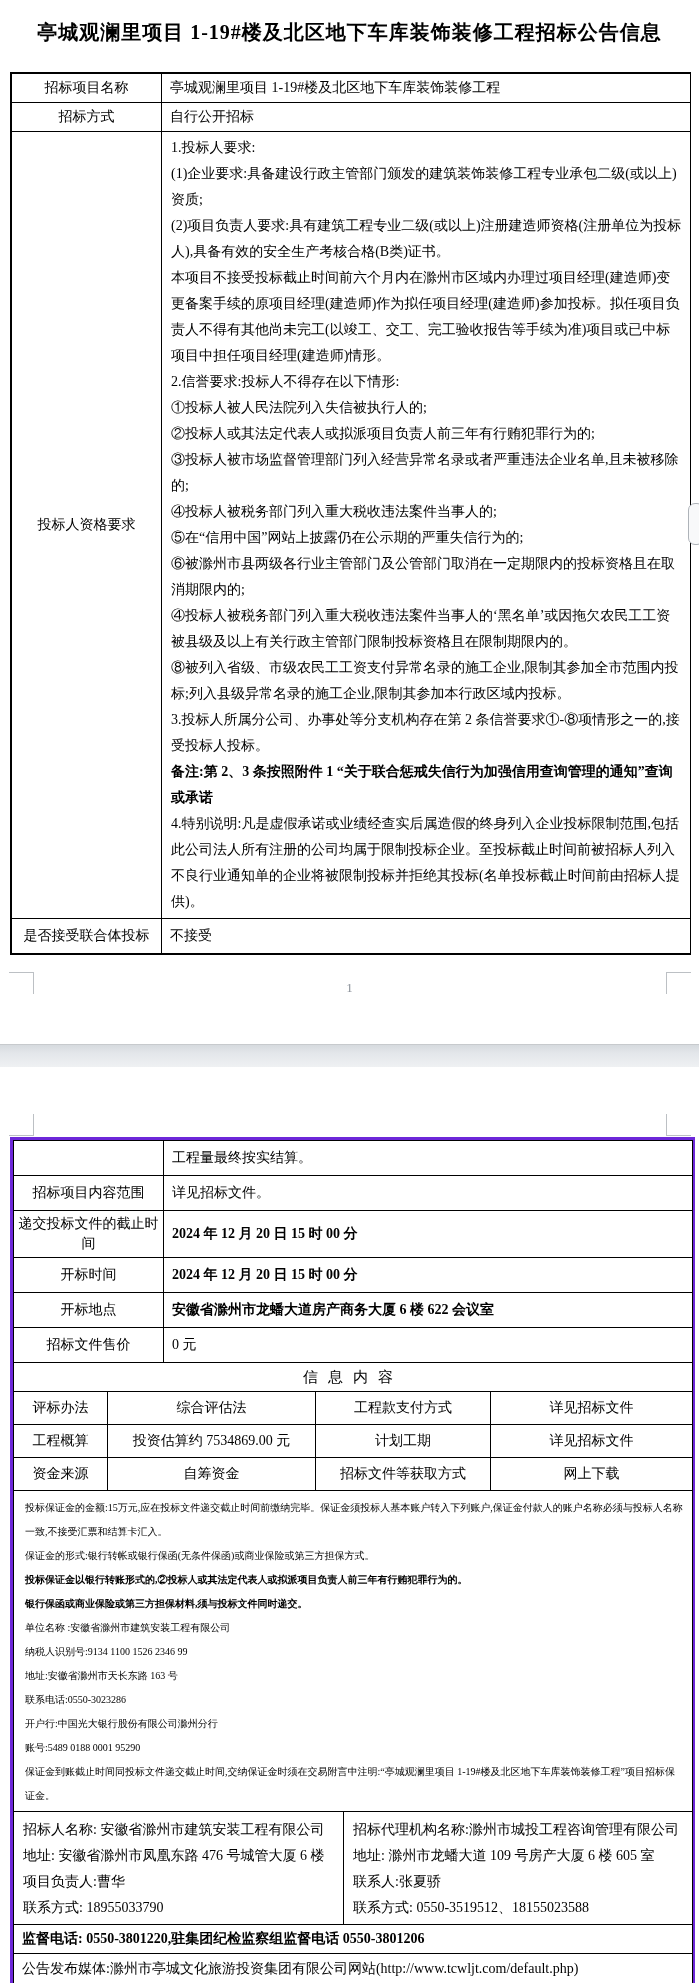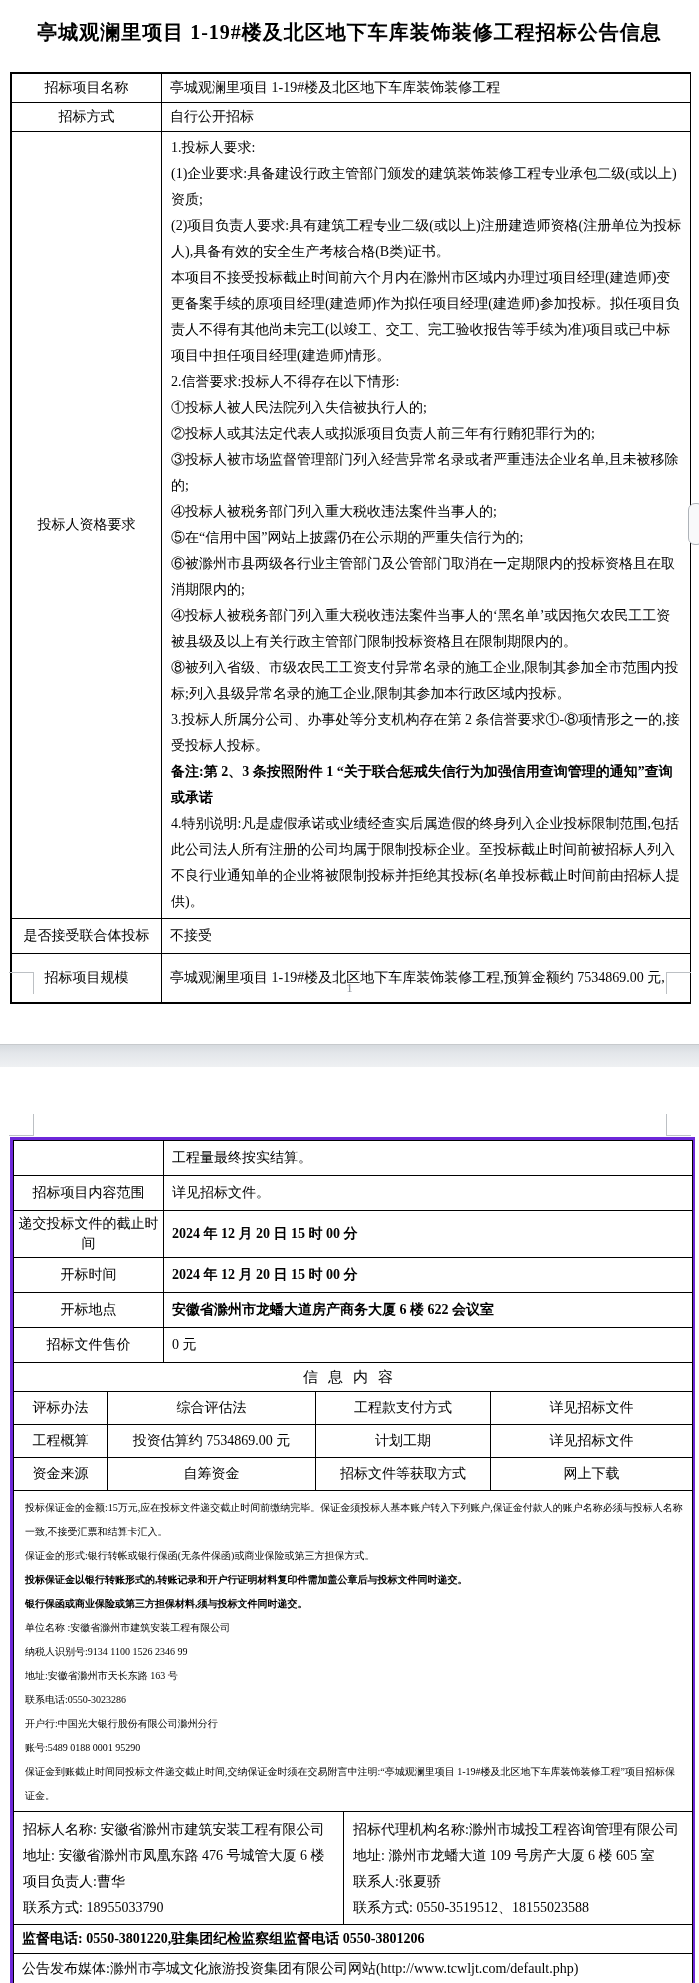--- a/index.html
+++ b/index.html
@@ -85,24 +85,20 @@
           <p class="q-para">⑧被列入省级、市级农民工工资支付异常名录的施工企业,限制其参加全市范围内投标;列入县级异常名录的施工企业,限制其参加本行政区域内投标。</p>
           <p class="q-para">3.投标人所属分公司、办事处等分支机构存在第 2 条信誉要求①-⑧项情形之一的,接受投标人投标。</p>
           <p class="q-para bold">备注:第 2、3 条按照附件 1 “关于联合惩戒失信行为加强信用查询管理的通知”查询或承诺</p>
           <p class="q-para">4.特别说明:凡是虚假承诺或业绩经查实后属造假的终身列入企业投标限制范围,包括此公司法人所有注册的公司均属于限制投标企业。至投标截止时间前被招标人列入不良行业通知单的企业将被限制投标并拒绝其投标(名单投标截止时间前由招标人提供)。</p>
         </td>
       </tr>
       <tr class="h34">
         <td class="lab">是否接受联合体投标</td>
         <td class="val">不接受</td>
       </tr>
-      <tr class="h48">
-        <td class="lab">招标项目规模</td>
-        <td class="val">亭城观澜里项目 1-19#楼及北区地下车库装饰装修工程,预算金额约 7534869.00 元,</td>
-      </tr>
     </tbody>
       </table>
   </div>
 
   <div class="corner c-p1-left"></div>
   <div class="corner c-p1-right"></div>
   <div class="page-num">1</div>
   <div class="page-gap"></div>
 
   <div class="corner c-p2-left"></div>
@@ -177,21 +173,21 @@
 
     <table class="tbl sec">
       <colgroup>
           <col style="width:679px">
         </colgroup>
       <tbody>
           <tr>
         <td class="bigcell pad6">
           <p class="d-para">投标保证金的金额:15万元,应在投标文件递交截止时间前缴纳完毕。保证金须投标人基本账户转入下列账户,保证金付款人的账户名称必须与投标人名称一致,不接受汇票和结算卡汇入。</p>
           <p class="d-para">保证金的形式:银行转帐或银行保函(无条件保函)或商业保险或第三方担保方式。</p>
-          <p class="d-para bold">投标保证金以银行转账形式的,转账记录和开户行证明材料复印件需加盖公章后与投标文件同时递交。</p>
+          <p class="d-para bold">投标保证金以银行转账形式的,②投标人或其法定代表人或拟派项目负责人前三年有行贿犯罪行为的。</p>
           <p class="d-para bold">银行保函或商业保险或第三方担保材料,须与投标文件同时递交。</p>
           <p class="d-para">单位名称 :安徽省滁州市建筑安装工程有限公司</p>
           <p class="d-para">纳税人识别号:9134 1100 1526 2346 99</p>
           <p class="d-para">地址:安徽省滁州市天长东路 163 号</p>
           <p class="d-para">联系电话:0550-3023286</p>
           <p class="d-para">开户行:中国光大银行股份有限公司滁州分行</p>
           <p class="d-para">账号:5489 0188 0001 95290</p>
           <p class="d-para">保证金到账截止时间同投标文件递交截止时间,交纳保证金时须在交易附言中注明:“亭城观澜里项目 1-19#楼及北区地下车库装饰装修工程”项目招标保证金。</p>
         </td>
       </tr>

